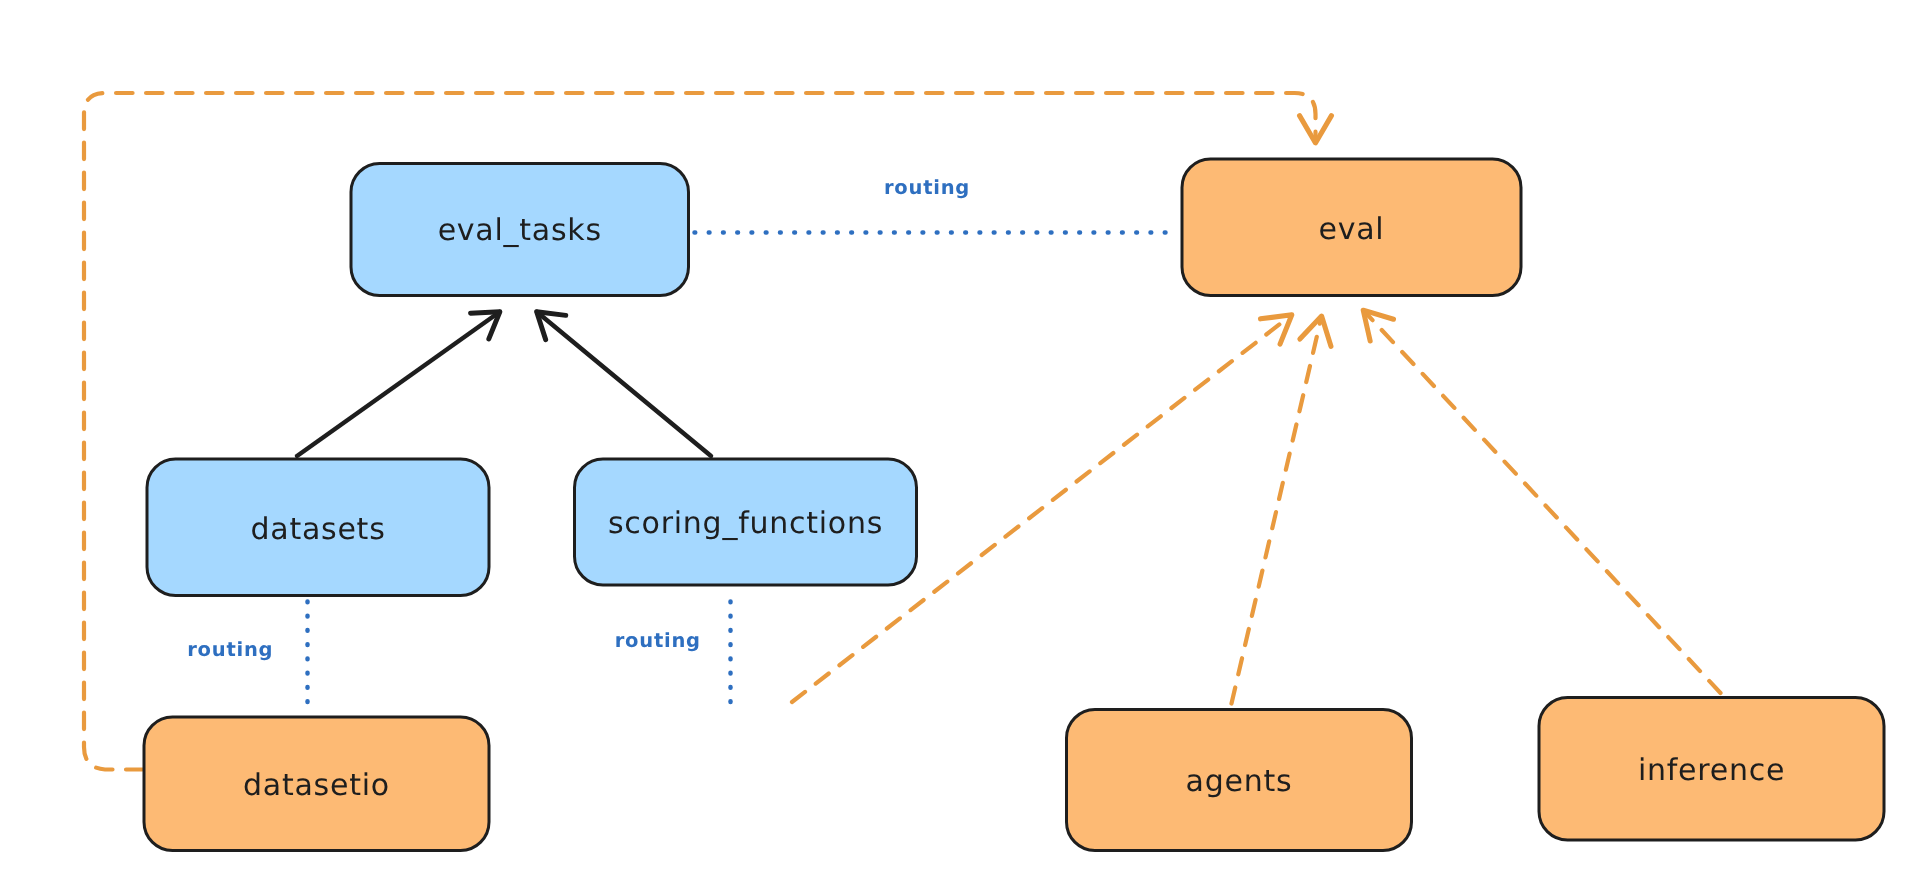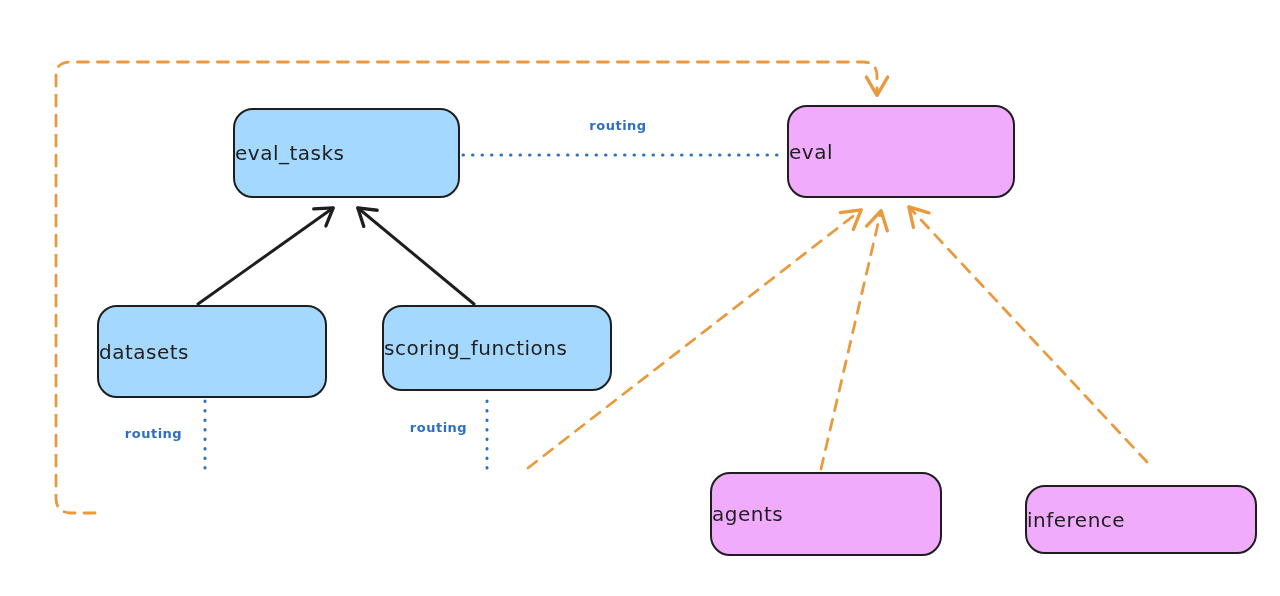--- a/index.html
+++ b/index.html
@@ -16,26 +16,27 @@
     left: 0; top: 0;
     width: 1280px; height: 596px;
   }
   .node {
     position: absolute;
     box-sizing: border-box;
     border: 2.5px solid #1e1e1e;
     border-radius: 20px;
     display: flex;
     align-items: center;
+    justify-content: center;
     font-size: 20px;
     letter-spacing: 0.5px;
     color: #1e1e1e;
   }
   .node.blue  { background: #a5d8ff; }
-  .node.green { background: #f0abfc; }
+  .node.green { background: #fdba74; }
   .edge-label {
     position: absolute;
     color: #2e6fc0;
     font-size: 13px;
     font-weight: 700;
     letter-spacing: 0.5px;
     text-align: center;
   }
 </style>
 </head>
@@ -75,27 +76,30 @@
   </div>
 
   <div class="node blue" style="left:97px; top:305px; width:230px; height:93px;">
     <span>datasets</span>
   </div>
 
   <div class="node blue" style="left:382px; top:305px; width:230px; height:86px;">
     <span>scoring_functions</span>
   </div>
 
+  <div class="node green" style="left:95px; top:477px; width:232px; height:91px;">
+    <span>datasetio</span>
+  </div>
 
 
-  <div class="node green" style="left:710px; top:472px; width:232px; height:84px;">
+  <div class="node green" style="left:710px; top:472px; width:232px; height:96px;">
     <span>agents</span>
   </div>
 
-  <div class="node green" style="left:1025px; top:485px; width:232px; height:69px;">
+  <div class="node green" style="left:1025px; top:464px; width:232px; height:97px;">
     <span>inference</span>
   </div>
 
   <div class="edge-label" style="left:563px; top:118px; width:110px;">routing</div>
   <div class="edge-label" style="left:106px; top:426px; width:95px;">routing</div>
   <div class="edge-label" style="left:391px; top:420px; width:95px;">routing</div>
 
 </div>
 
 </body></html>

